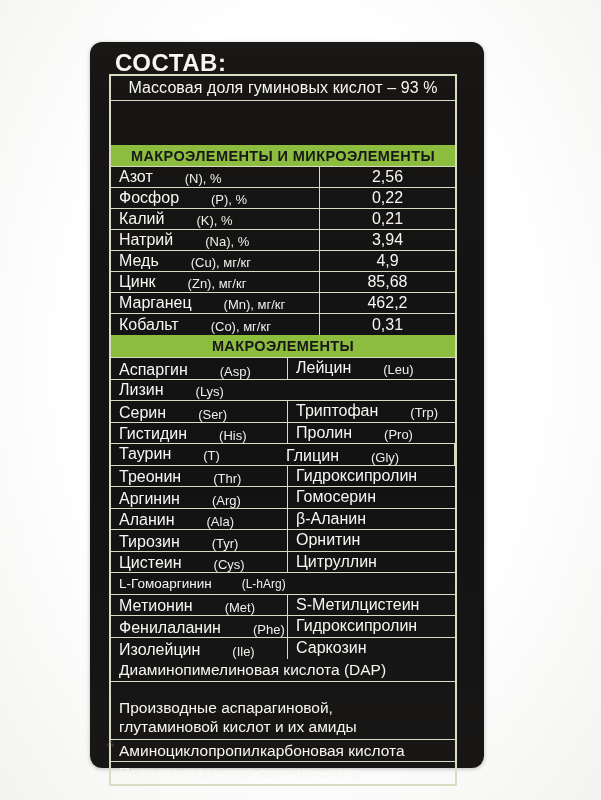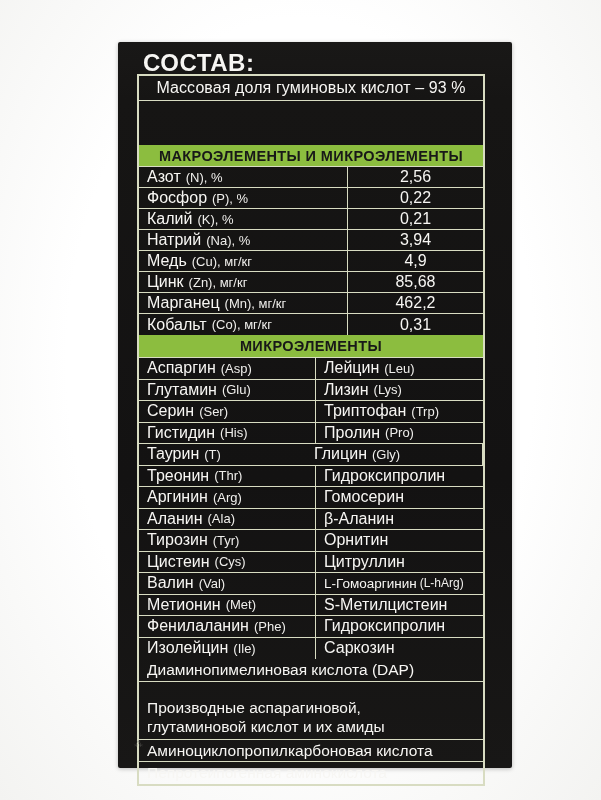--- a/index.html
+++ b/index.html
@@ -12,24 +12,24 @@
   *{box-sizing:border-box;margin:0;padding:0;}
   html,body{width:601px;height:800px;}
   body{
     font-family:"Liberation Sans","DejaVu Sans",sans-serif;
     background:radial-gradient(ellipse at 50% 45%, #ffffff 55%, #f3f3f1 100%);
     position:relative;
     overflow:hidden;
   }
   .panel{
     position:absolute;
-    left:118px; top:42px;
+    left:90px; top:42px;
     width:394px; height:726px;
     background:linear-gradient(180deg,#191817 0%, var(--panel-bg) 8%, #131212 60%, #181716 100%);
-    border-radius:2px;
+    border-radius:12px;
     box-shadow:0 1px 4px rgba(0,0,0,.25);
   }
   .panel-title{
     margin:8px 0 0 25px;
     color:var(--text);
     font-size:24px;
     font-weight:800;
     letter-spacing:.5px;
     height:26px;
     line-height:26px;
@@ -84,21 +84,22 @@
   }
   .nm{font-size:16px;font-weight:500;}
   .sfx{font-size:13px;font-weight:500;margin-left:5px;opacity:.97;}
   .sfx:empty{margin-left:0;}
   .am-row{height:21.5px;}
   .am-cell{
     padding-left:8px;
     white-space:nowrap;
     overflow:hidden;
     display:flex;
-    align-items:center;
+    align-items:flex-end;
+    gap:27px;
   }
   .am-left{
     width:177px;
     align-self:stretch;
     border-right:1px solid var(--line);
   }
   .am-right{flex:1;}
   .am-cell.tight .nm{font-size:13.5px;}
   .am-cell.tight .sfx{font-size:12px;margin-left:3px;}
   .full-row{
@@ -189,39 +190,35 @@
         <div class="t-row el-row">
        <div class="el-name am-cell">
             <span class="nm">Кобальт</span>
             <span class="sfx">(Co), мг/кг</span>
           </div>
        <div class="el-val">0,31</div>
      </div>
       </div>
 
     <div class="t-row row-green g2">
-      <span>МИКРОЭЛЕМЕНТЫ</span>
+      <span>МАКРОЭЛЕМЕНТЫ</span>
     </div>
 
     <div>
         <div class="t-row am-row">
        <div class="am-cell am-left">
             <span class="nm">Аспаргин</span>
             <span class="sfx">(Asp)</span>
           </div>
        <div class="am-cell am-right">
             <span class="nm">Лейцин</span>
             <span class="sfx">(Leu)</span>
           </div>
      </div>
         <div class="t-row am-row">
-       <div class="am-cell am-left">
-            <span class="nm">Глутамин</span>
-            <span class="sfx">(Glu)</span>
-          </div>
        <div class="am-cell am-right">
             <span class="nm">Лизин</span>
             <span class="sfx">(Lys)</span>
           </div>
      </div>
         <div class="t-row am-row">
        <div class="am-cell am-left">
             <span class="nm">Серин</span>
             <span class="sfx">(Ser)</span>
           </div>
@@ -294,24 +291,20 @@
        <div class="am-cell am-left">
             <span class="nm">Цистеин</span>
             <span class="sfx">(Cys)</span>
           </div>
        <div class="am-cell am-right">
             <span class="nm">Цитруллин</span>
             <span class="sfx"></span>
           </div>
      </div>
         <div class="t-row am-row">
-       <div class="am-cell am-left">
-            <span class="nm">Валин</span>
-            <span class="sfx">(Val)</span>
-          </div>
        <div class="am-cell am-right tight">
             <span class="nm">L-Гомоаргинин</span>
             <span class="sfx">(L-hArg)</span>
           </div>
      </div>
         <div class="t-row am-row">
        <div class="am-cell am-left">
             <span class="nm">Метионин</span>
             <span class="sfx">(Met)</span>
           </div>

